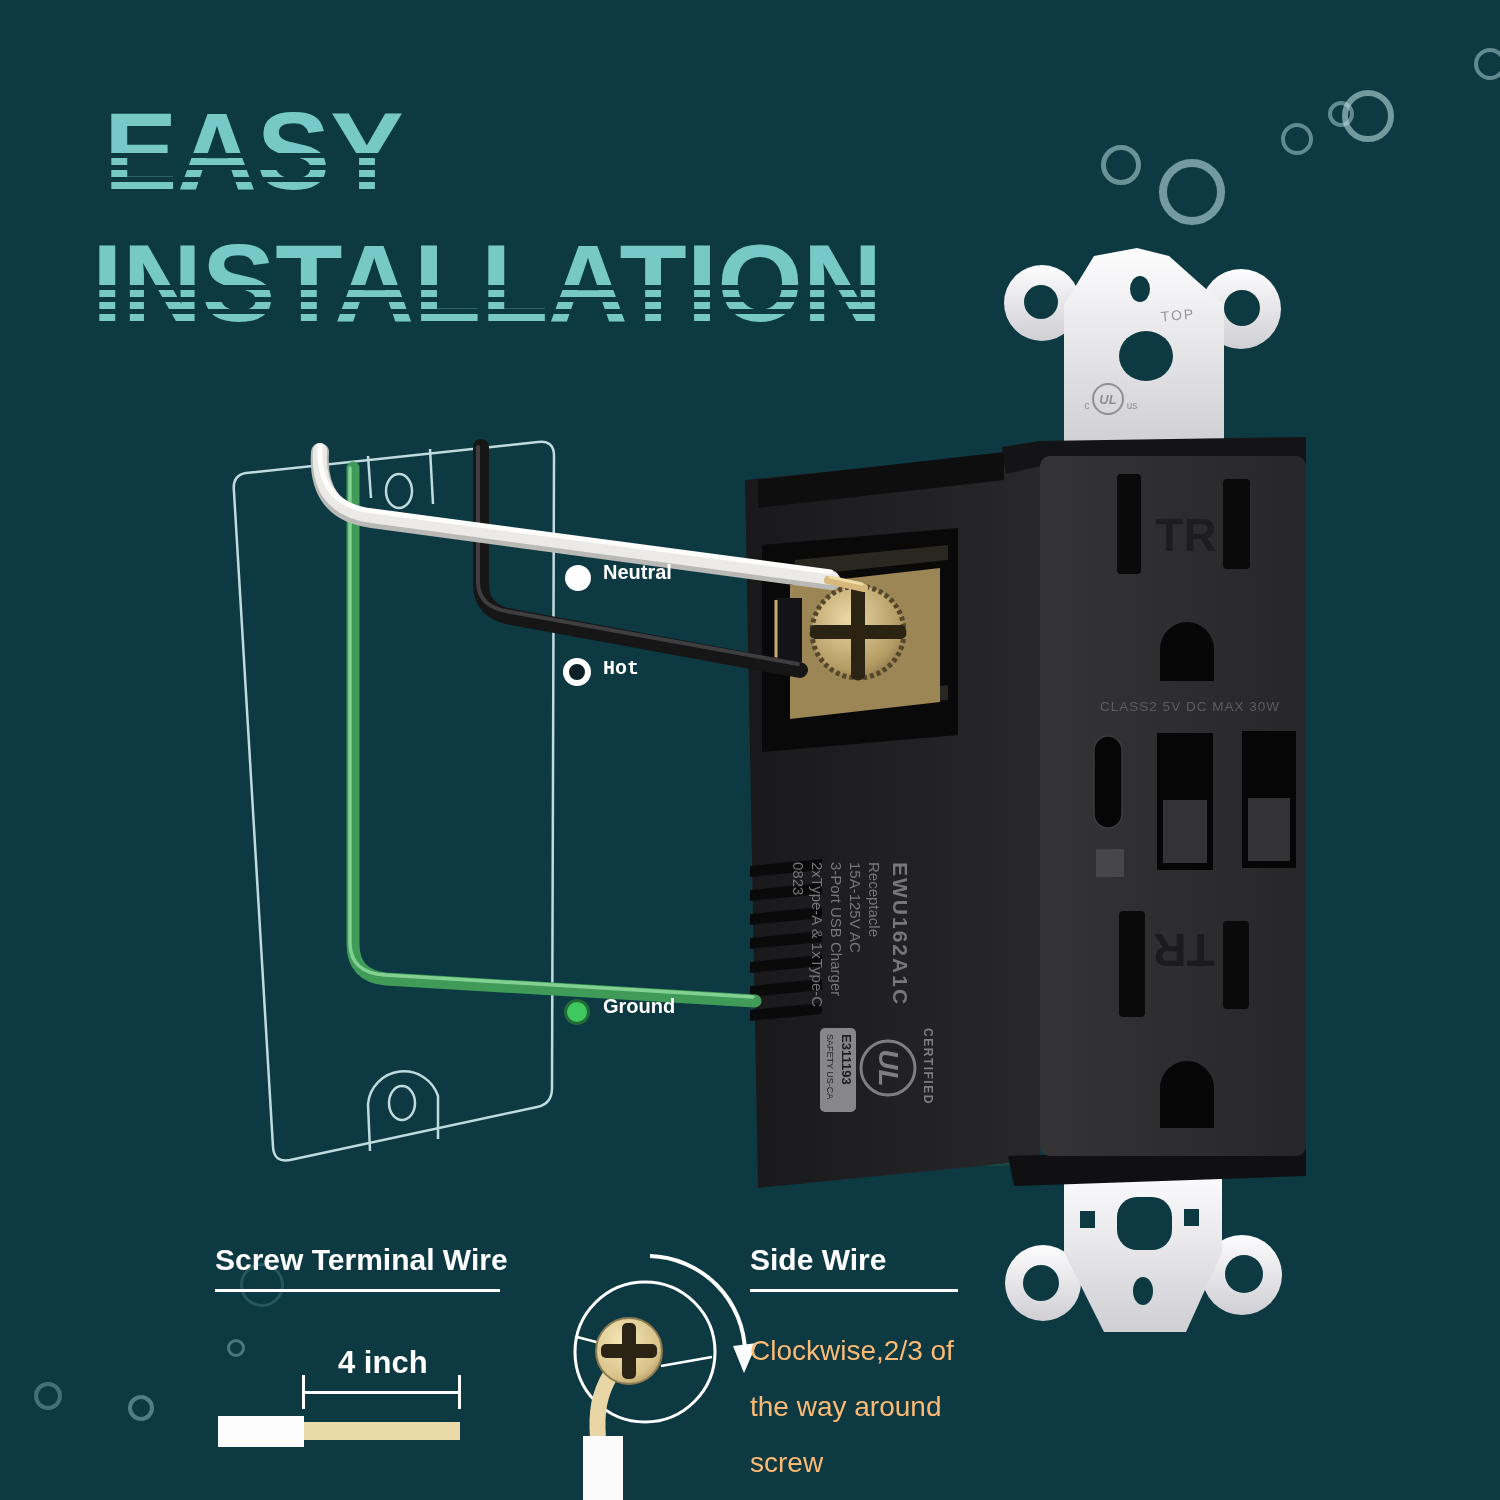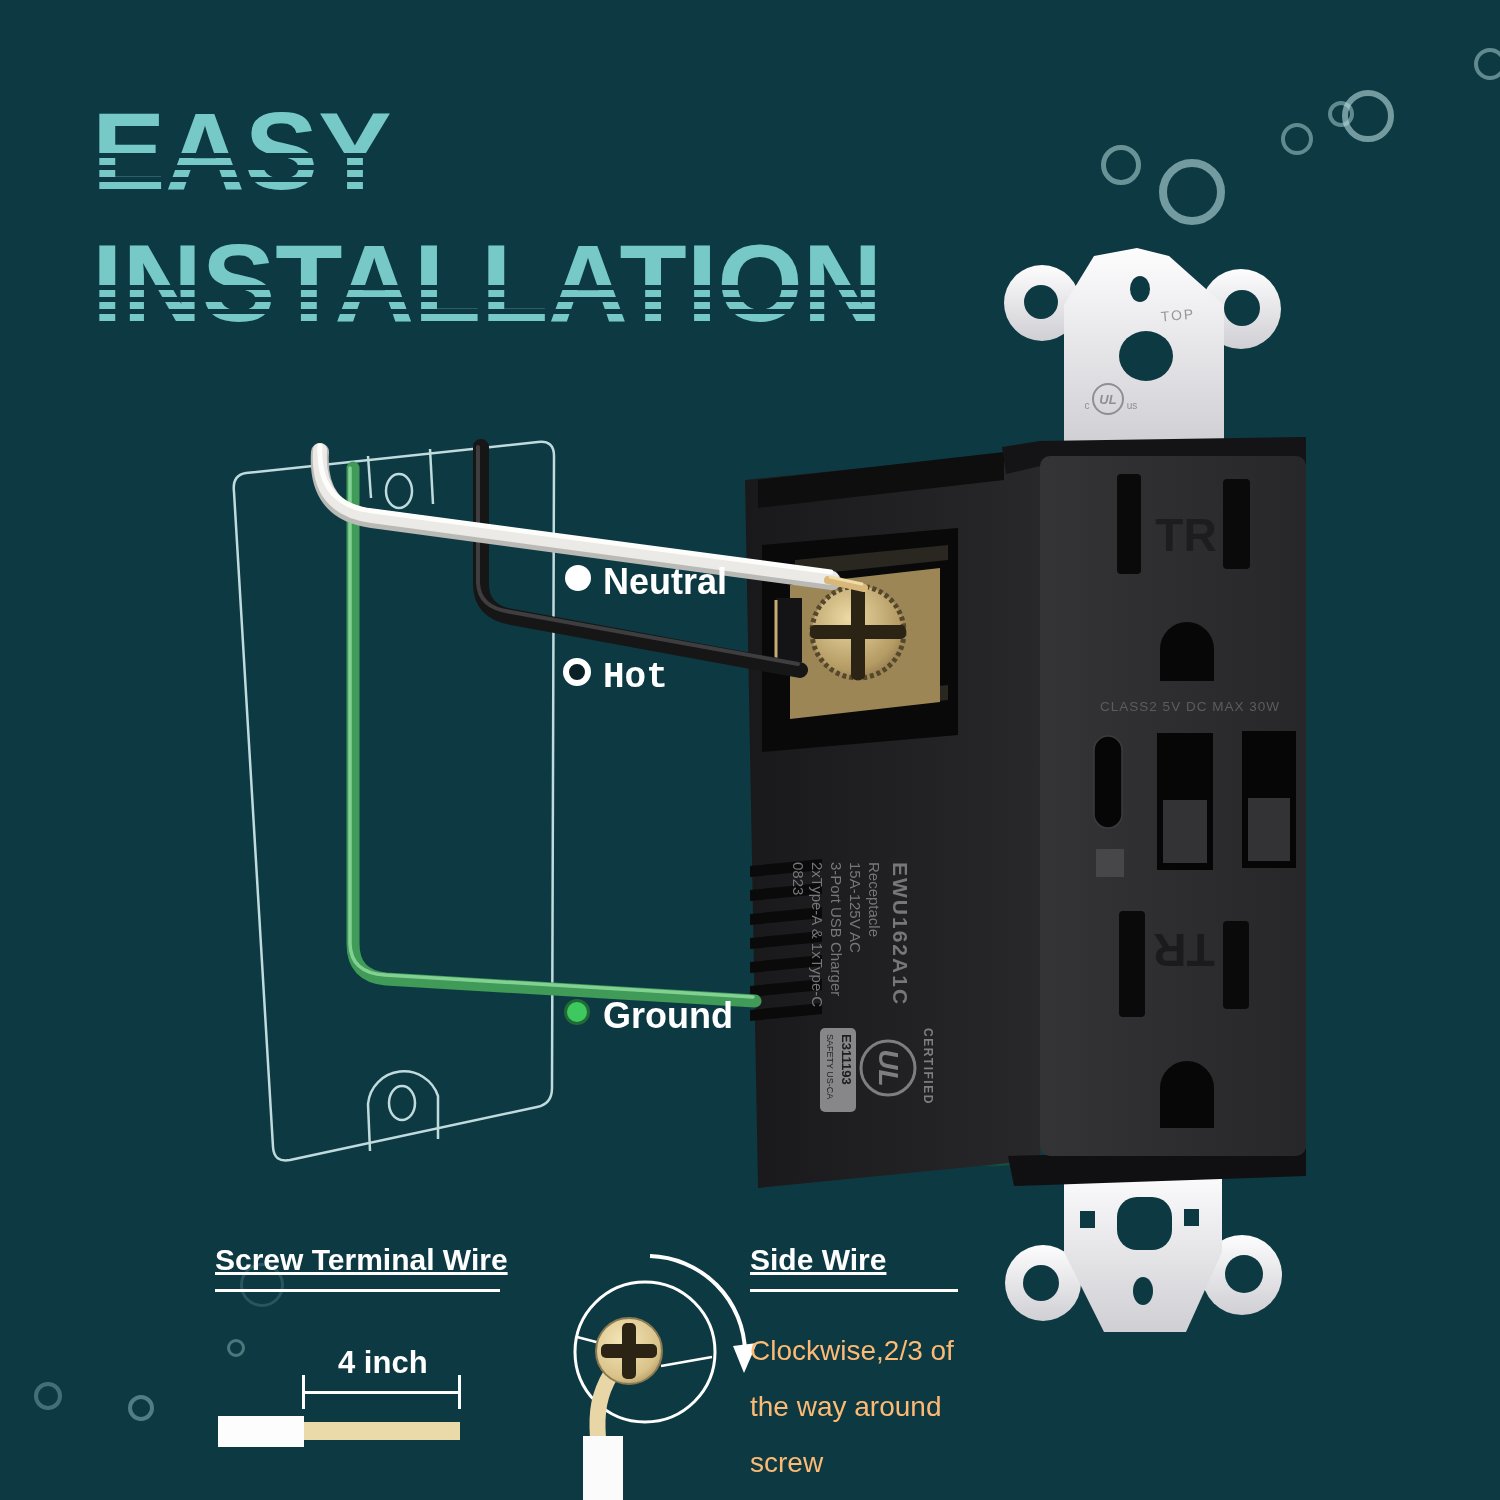--- a/index.html
+++ b/index.html
@@ -14,27 +14,27 @@
     font-weight:bold;font-size:110px;line-height:110px;letter-spacing:0px;
     color:#76c9c6;white-space:nowrap;
   }
   .stripe{
     position:absolute;left:-8px;right:-8px;height:5px;background:#0d3942;
   }
   
   .ring{position:absolute;border-radius:50%;box-sizing:border-box;}
   
   .wire-label{
-    position:absolute;color:#ffffff;font-weight:bold;font-size:36px;
+    position:absolute;color:#ffffff;font-weight:bold;font-size:20px;
     white-space:nowrap;
   }
   .dot{position:absolute;border-radius:50%;box-sizing:border-box;}
   
   .sec-title{
-    position:absolute;color:#ffffff;font-weight:bold;font-size:30px;white-space:nowrap;text-decoration:underline;
+    position:absolute;color:#ffffff;font-weight:bold;font-size:30px;white-space:nowrap;
   }
   .sec-underline{position:absolute;height:3px;background:#ffffff;}
   .measure-label{position:absolute;color:#fff;font-weight:bold;font-size:31px;}
   .tickv{position:absolute;width:3px;background:#ffffff;}
   .tickh{position:absolute;height:3px;background:#ffffff;}
   .para-line{position:absolute;color:#fdba74;font-size:28px;line-height:28px;white-space:nowrap;}
   svg{position:absolute;left:0;top:0;}
   svg text{font-family:"Liberation Sans",sans-serif;}
 </style>
 </head>
@@ -47,21 +47,21 @@
   <div class="ring" style="left:1281px;top:123px;width:32px;height:32px;border:4px solid rgba(182,220,222,.5);"></div>
   <div class="ring" style="left:1342px;top:90px;width:52px;height:52px;border:6px solid rgba(182,220,222,.6);"></div>
   <div class="ring" style="left:1328px;top:101px;width:26px;height:26px;border:4px solid rgba(182,220,222,.5);"></div>
   <div class="ring" style="left:1474px;top:48px;width:32px;height:32px;border:4px solid rgba(182,220,222,.5);"></div>
   <div class="ring" style="left:128px;top:1395px;width:26px;height:26px;border:4px solid rgba(150,195,198,.5);"></div>
   <div class="ring" style="left:227px;top:1339px;width:18px;height:18px;border:3px solid rgba(150,195,198,.45);"></div>
   <div class="ring" style="left:34px;top:1382px;width:28px;height:28px;border:4px solid rgba(150,195,198,.4);"></div>
   <div class="ring" style="left:240px;top:1263px;width:44px;height:44px;border:3px solid rgba(90,140,145,.35);"></div>
 
   <div>
-    <div class="title-line" style="top:96px;">
+    <div class="title-line" style="top:96px;margin-left:12px;">
       <span>EASY</span>
       <div class="stripe" style="top:57px;"></div>
       <div class="stripe" style="top:69px;"></div>
       <div class="stripe" style="top:81px;"></div>
     </div>
     <div class="title-line" style="top:228px;">
       <span>INSTALLATION</span>
       <div class="stripe" style="top:57px;"></div>
       <div class="stripe" style="top:69px;"></div>
       <div class="stripe" style="top:81px;"></div>

